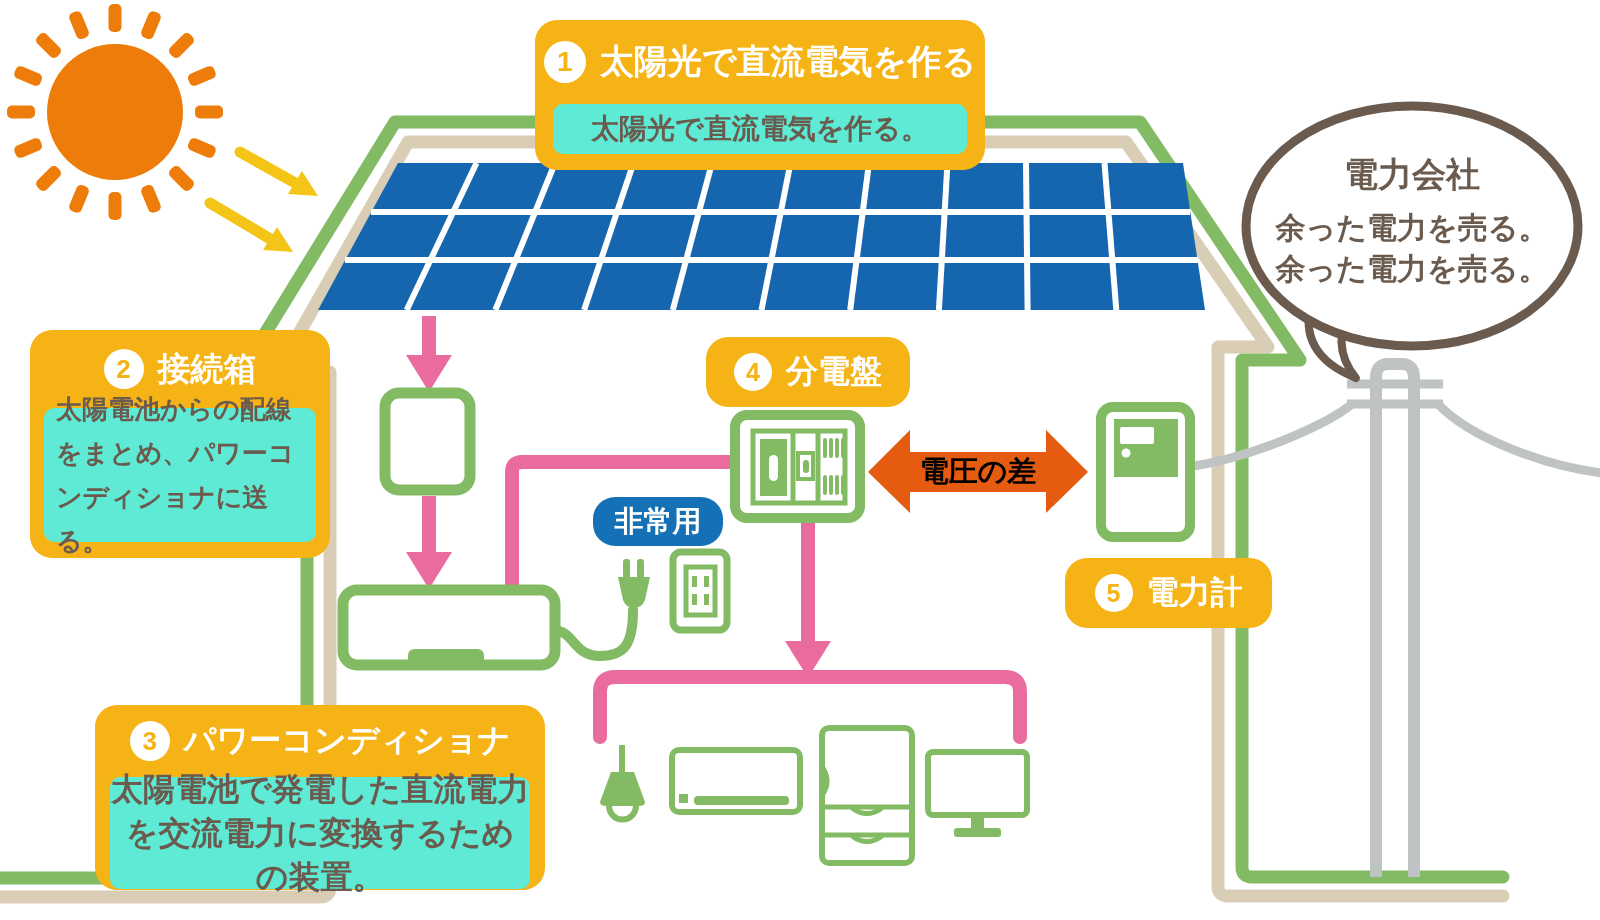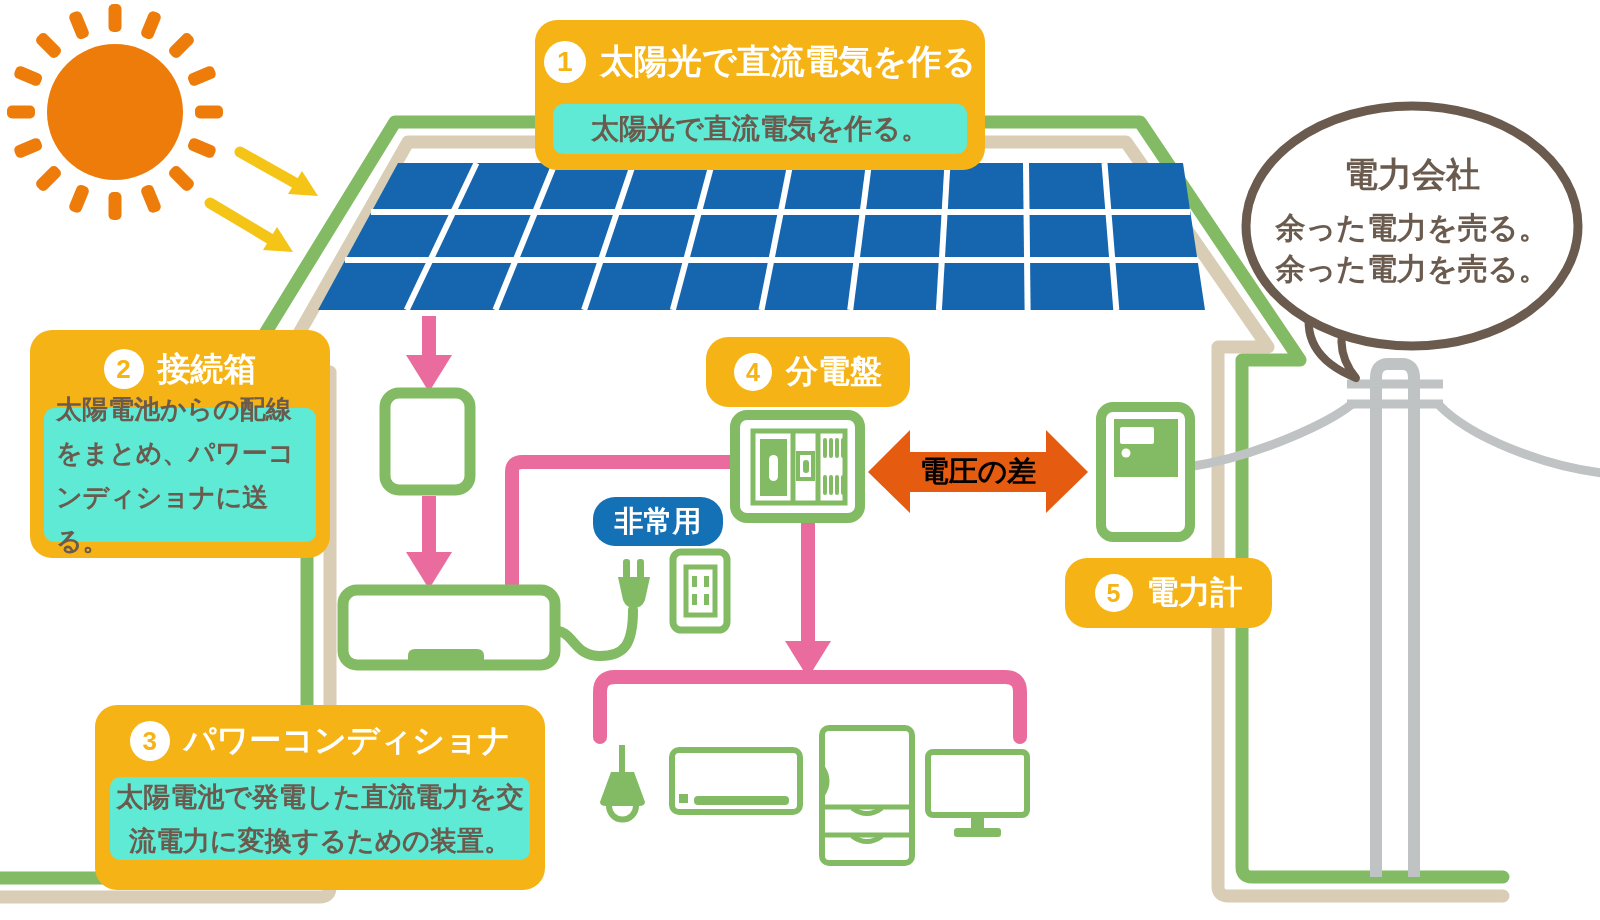--- a/index.html
+++ b/index.html
@@ -20,21 +20,21 @@
   #lbl-module .hd{height:84px;font-size:34px;}
   #lbl-module .num{width:42px;height:42px;font-size:28px;}
   #lbl-module .bd{margin:0 18px;height:50px;font-size:28px;}
   #lbl-junction{left:30px;top:330px;width:300px;height:228px;}
   #lbl-junction .hd{height:78px;font-size:33px;}
   #lbl-junction .num{width:40px;height:40px;font-size:26px;}
   #lbl-junction .bd{margin:0 14px;height:134px;font-size:26px;line-height:44px;padding:3px 12px;justify-content:flex-start;text-align:left;}
   #lbl-conditioner{left:95px;top:705px;width:450px;height:185px;}
   #lbl-conditioner .hd{height:72px;font-size:32px;}
   #lbl-conditioner .num{width:40px;height:40px;font-size:26px;}
-  #lbl-conditioner .bd{margin:0 15px;height:83px;font-size:27px;line-height:44px;text-align:center;}
+  #lbl-conditioner .bd{margin:0 15px;height:112px;font-size:32px;line-height:44px;text-align:center;}
   #lbl-board{left:706px;top:337px;width:204px;height:70px;}
   #lbl-board .hd{height:70px;font-size:32px;}
   #lbl-board .num{width:38px;height:38px;font-size:25px;}
   #lbl-meter{left:1065px;top:558px;width:207px;height:70px;}
   #lbl-meter .hd{height:70px;font-size:32px;}
   #lbl-meter .num{width:38px;height:38px;font-size:25px;}
   #badge-emergency{position:absolute;left:593px;top:497px;width:130px;height:49px;background:var(--c-badge_blue);
     border-radius:22px;color:#fff;font-weight:bold;font-size:29px;display:flex;align-items:center;justify-content:center;z-index:2;}
   #voltage-text{position:absolute;left:898px;top:452px;width:160px;height:40px;color:#000000;font-weight:bold;font-size:29px;
     display:flex;align-items:center;justify-content:center;z-index:2;}

